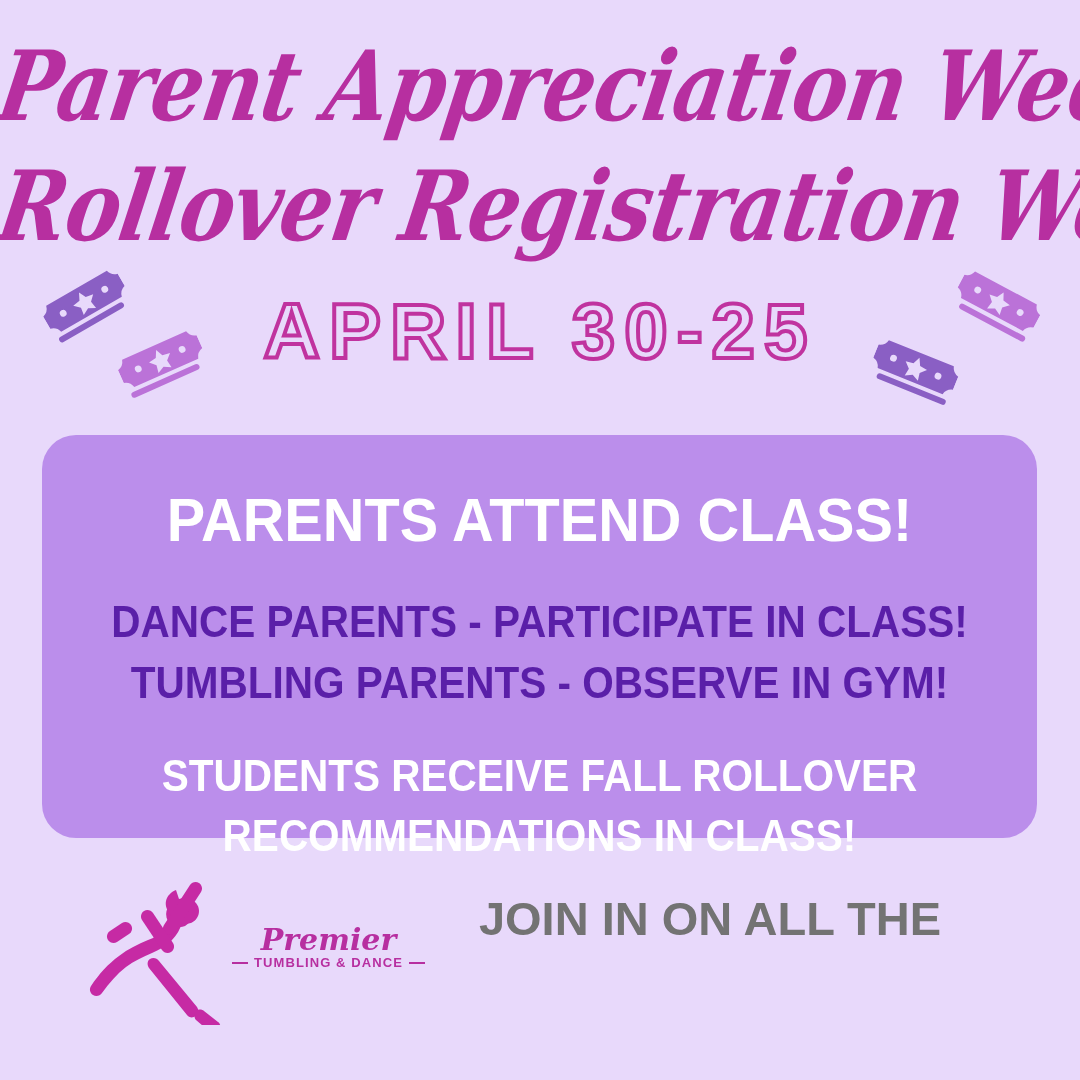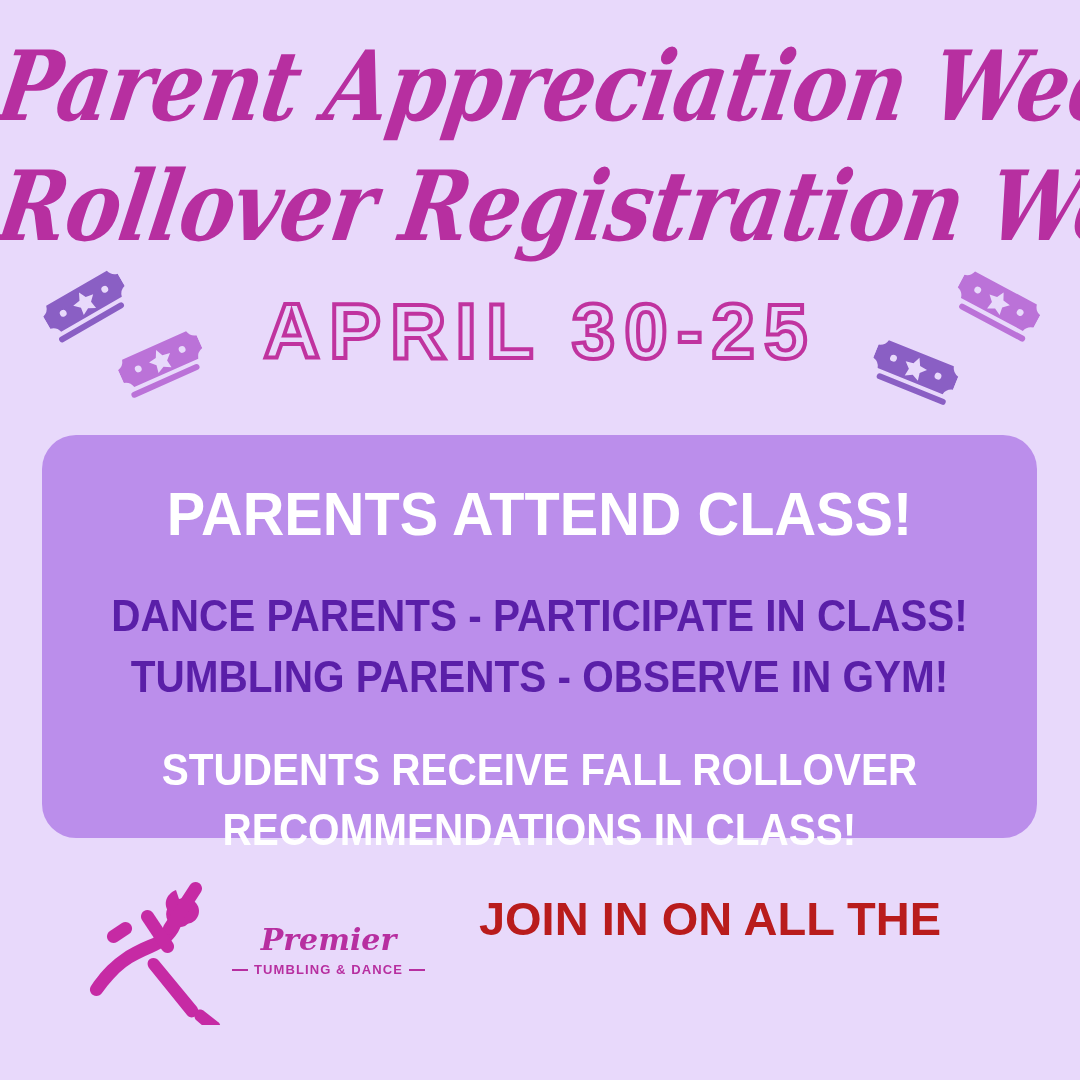--- a/index.html
+++ b/index.html
@@ -74,21 +74,21 @@
   
   #panel {
     position: absolute;
     left: 42px;
     top: 435px;
     width: 995px;
     height: 403px;
     background: #bb8eeb;
     border-radius: 34px;
     box-sizing: border-box;
-    padding-top: 16px;
+    padding-top: 22px;
   }
   .panel-line {
     width: 100%;
     text-align: center;
     white-space: nowrap;
     font-weight: 700;
     font-family: "Liberation Sans", sans-serif;
   }
   #panel-headline {
     color: #ffffff;
@@ -148,21 +148,20 @@
     font-weight: 700;
     font-size: 30px;
     line-height: 1;
     letter-spacing: 0px;
   }
   #logo-tagline-row {
     display: flex;
     align-items: center;
     justify-content: center;
     gap: 6px;
-    margin-top: 7px;
   }
   .tag-rule {
     width: 16px;
     height: 2px;
     background: #b72fa0;
     flex: none;
   }
   #logo-tagline {
     color: #b72fa0;
     font-size: 13px;
@@ -170,21 +169,21 @@
     letter-spacing: 1.1px;
     white-space: nowrap;
   }
 
   #cta {
     position: absolute;
     left: 430px;
     top: 22px;
     width: 560px;
     text-align: center;
-    color: #b91c1c;
+    color: #737373;
     font-size: 47px;
     font-weight: 700;
     line-height: 1.38;
   }
   .cta-line { white-space: nowrap; }
 </style>
 </head>
 <body>
 
 <div id="poster">

